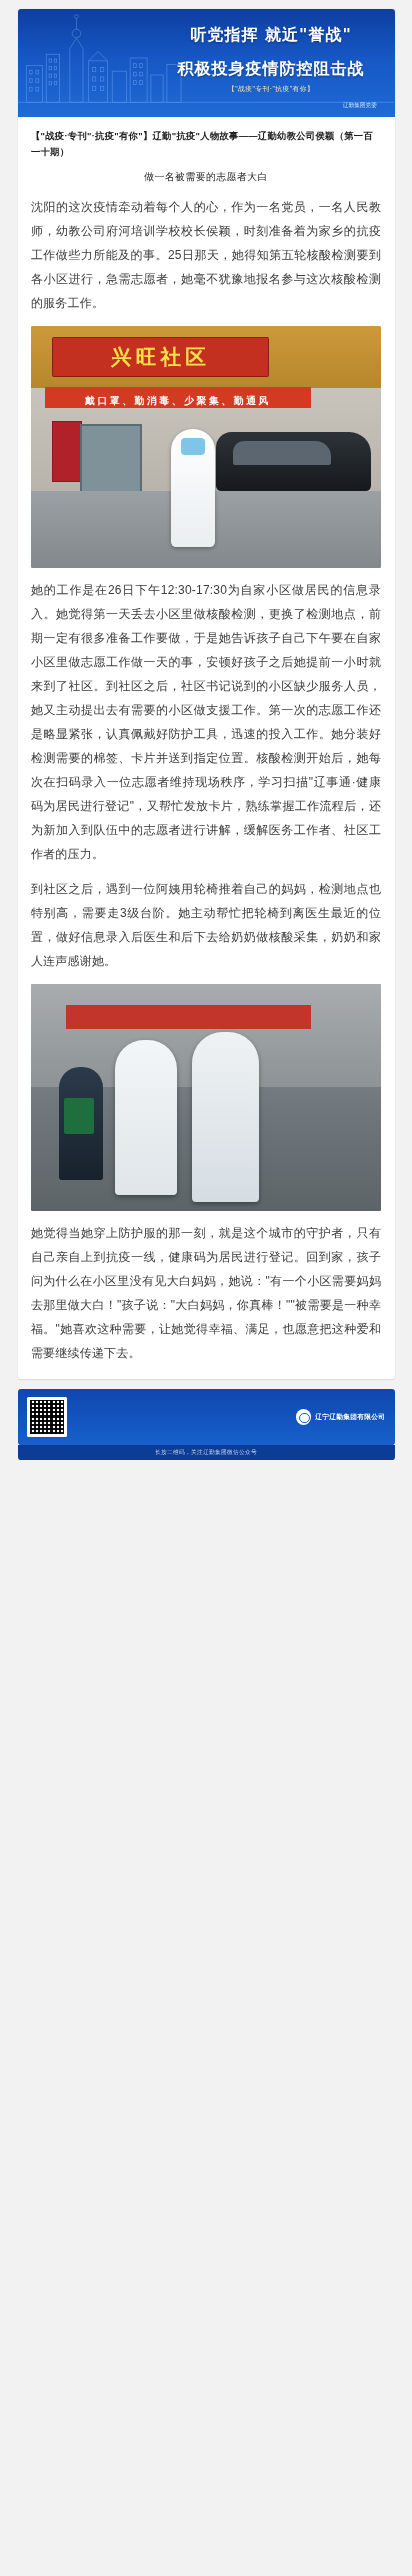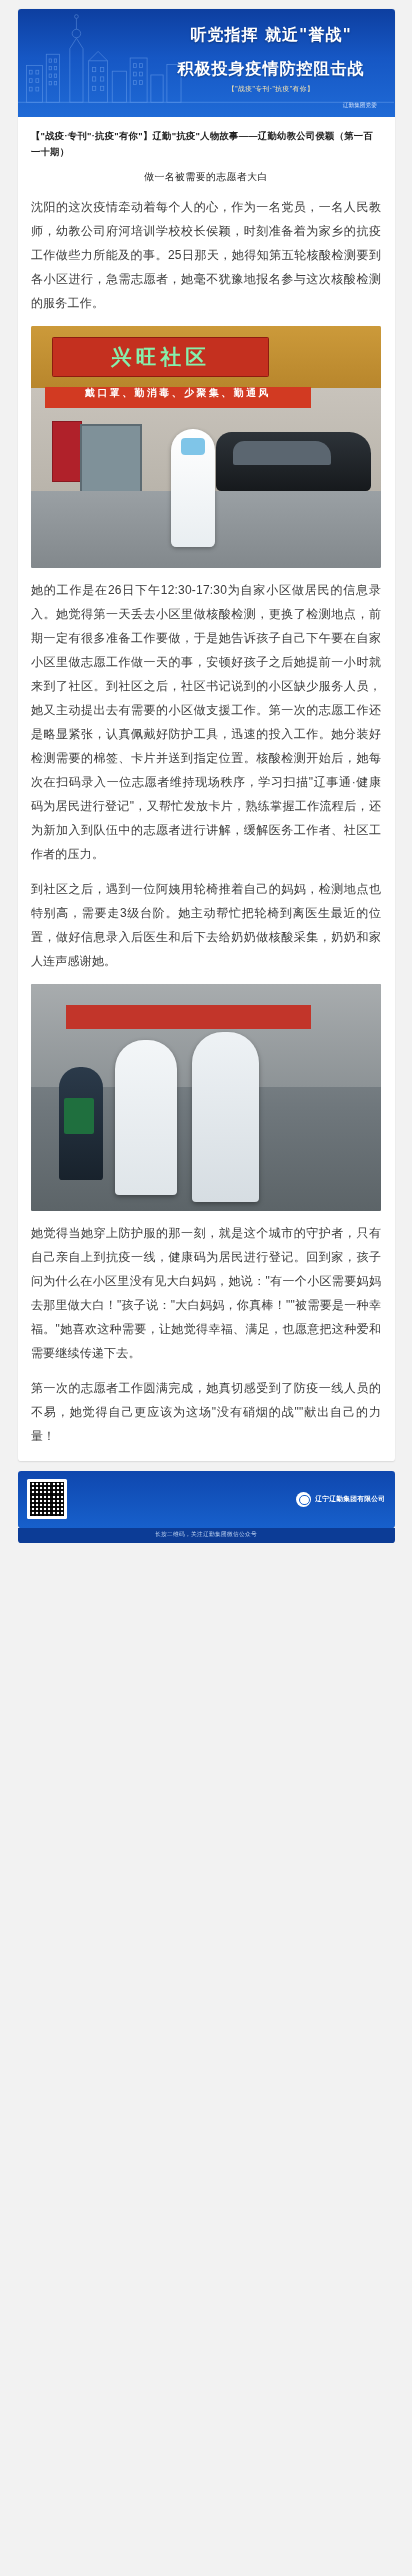--- a/index.html
+++ b/index.html
@@ -99,24 +99,24 @@
     overflow: hidden;
     position: relative;
   }
   .photo1 { height: 242px; background: #cfd6d9; }
   .p1-sky { position: absolute; left:0; top:0; right:0; height: 62px; background: linear-gradient(180deg,#cc9a3a 0%, #b8862c 100%); }
   .p1-shopsign {
     position: absolute; left: 6%; top: 11.3px; width: 62%; height: 40px;
     background: #c4301f; border: 1.5px solid #8d1c10; border-radius: 1.5px;
     display: flex; align-items: center; justify-content: center;
   }
-  .p1-shopsign span { color: #86efac; font-size: 20.6px; font-weight: bold; letter-spacing: 4.1px; font-family: "DejaVu Sans", sans-serif; }
+  .p1-shopsign span { color: #fde047; font-size: 20.6px; font-weight: bold; letter-spacing: 4.1px; font-family: "DejaVu Sans", sans-serif; }
   .p1-banner {
     position: absolute; left: 4%; top: 61px; width: 76%; height: 20.6px;
-    background: #d23a22; display:flex; align-items:flex-start; justify-content:center;
+    background: #d23a22; display:flex; align-items:flex-end; justify-content:center;
   }
   .p1-banner span { color:#fff; font-size: 9.8px; letter-spacing: 2.6px; font-weight: bold; }
   .p1-wall { position:absolute; left:0; top:62px; right:0; bottom: 77px; background: linear-gradient(180deg,#c8c3bb 0%, #b9b4ab 100%); }
   .p1-door { position:absolute; left: 14%; top: 98px; width: 62px; height: 77px; background:#7f9199; border:2.1px solid #5d6b72; }
   .p1-board { position:absolute; left: 6%; top: 95px; width: 30px; height: 61px; background:#b0212a; border:1px solid #8a1820; }
   .p1-car { position:absolute; right: 3%; top: 106px; width: 155px; height: 59px; background: linear-gradient(180deg,#2d3339 0%, #16191c 100%); border-radius: 15.5px 21.6px 5.2px 5.2px; }
   .p1-car:before { content:""; position:absolute; left: 17.5px; top: 9.3px; width: 98px; height: 24px; background:#5b6670; border-radius: 11.3px 15.5px 2.1px 2.1px; }
   .p1-ground { position:absolute; left:0; right:0; bottom:0; height: 77px; background: linear-gradient(180deg,#9aa0a4 0%, #82888c 100%); }
   .p1-worker { position:absolute; left: 40%; bottom: 20.6px; width: 44px; height: 118px; background: linear-gradient(180deg,#ffffff 0%, #e9eef1 100%); border-radius: 21.6px 21.6px 5.2px 5.2px; box-shadow: 0 1.5px 4.1px rgba(0,0,0,0.3); }
   .p1-worker:before { content:""; position:absolute; left: 10.3px; top: 8.2px; width: 24px; height: 17.5px; background:#7fc5e8; border-radius: 4.1px; }
@@ -270,21 +270,20 @@
         <div class="p2-red"></div>
         <div class="p2-f3">
           <div class="p2-badge"></div>
         </div>
         <div class="p2-f1"></div>
         <div class="p2-f2"></div>
       </div>
 
       <p class="body">她觉得当她穿上防护服的那一刻，就是这个城市的守护者，只有自己亲自上到抗疫一线，健康码为居民进行登记。回到家，孩子问为什么在小区里没有见大白妈妈，她说："有一个小区需要妈妈去那里做大白！"孩子说："大白妈妈，你真棒！""被需要是一种幸福。"她喜欢这种需要，让她觉得幸福、满足，也愿意把这种爱和需要继续传递下去。</p>
 
-      <p class="body">第一次的志愿者工作圆满完成，她真切感受到了防疫一线人员的不易，她觉得自己更应该为这场"没有硝烟的战""献出自己的力量！</p>
 
     </div>
   </div>
 
   <div class="footer">
     <div class="qr">
       <div class="qr-inner"></div>
     </div>
     <div class="footer-mid"></div>
     <div class="footer-right">

